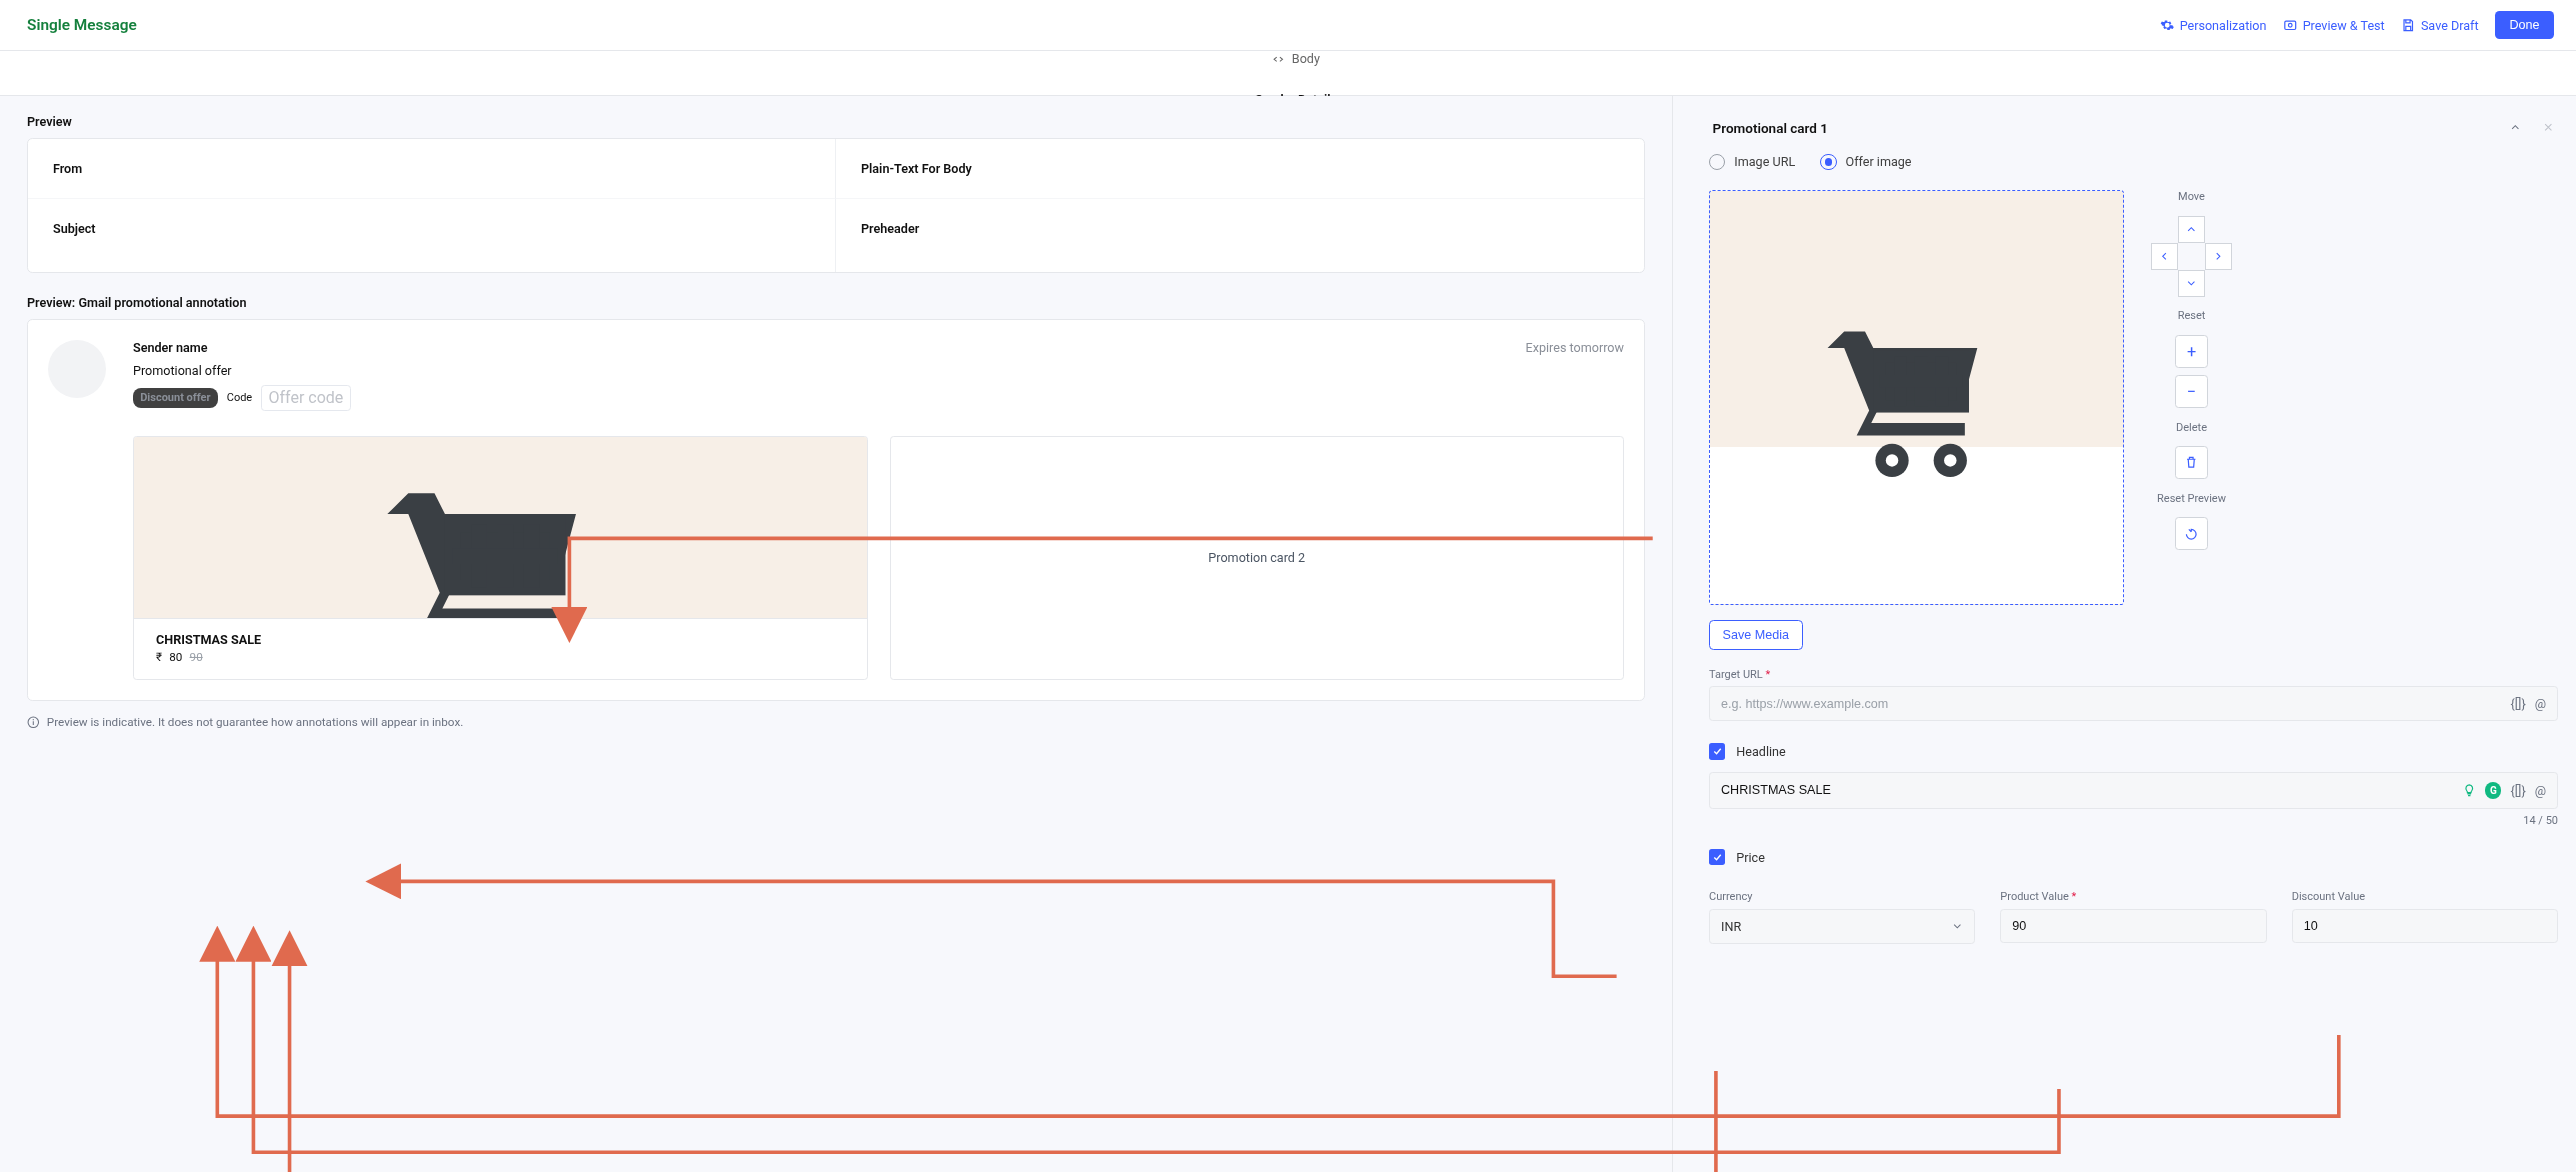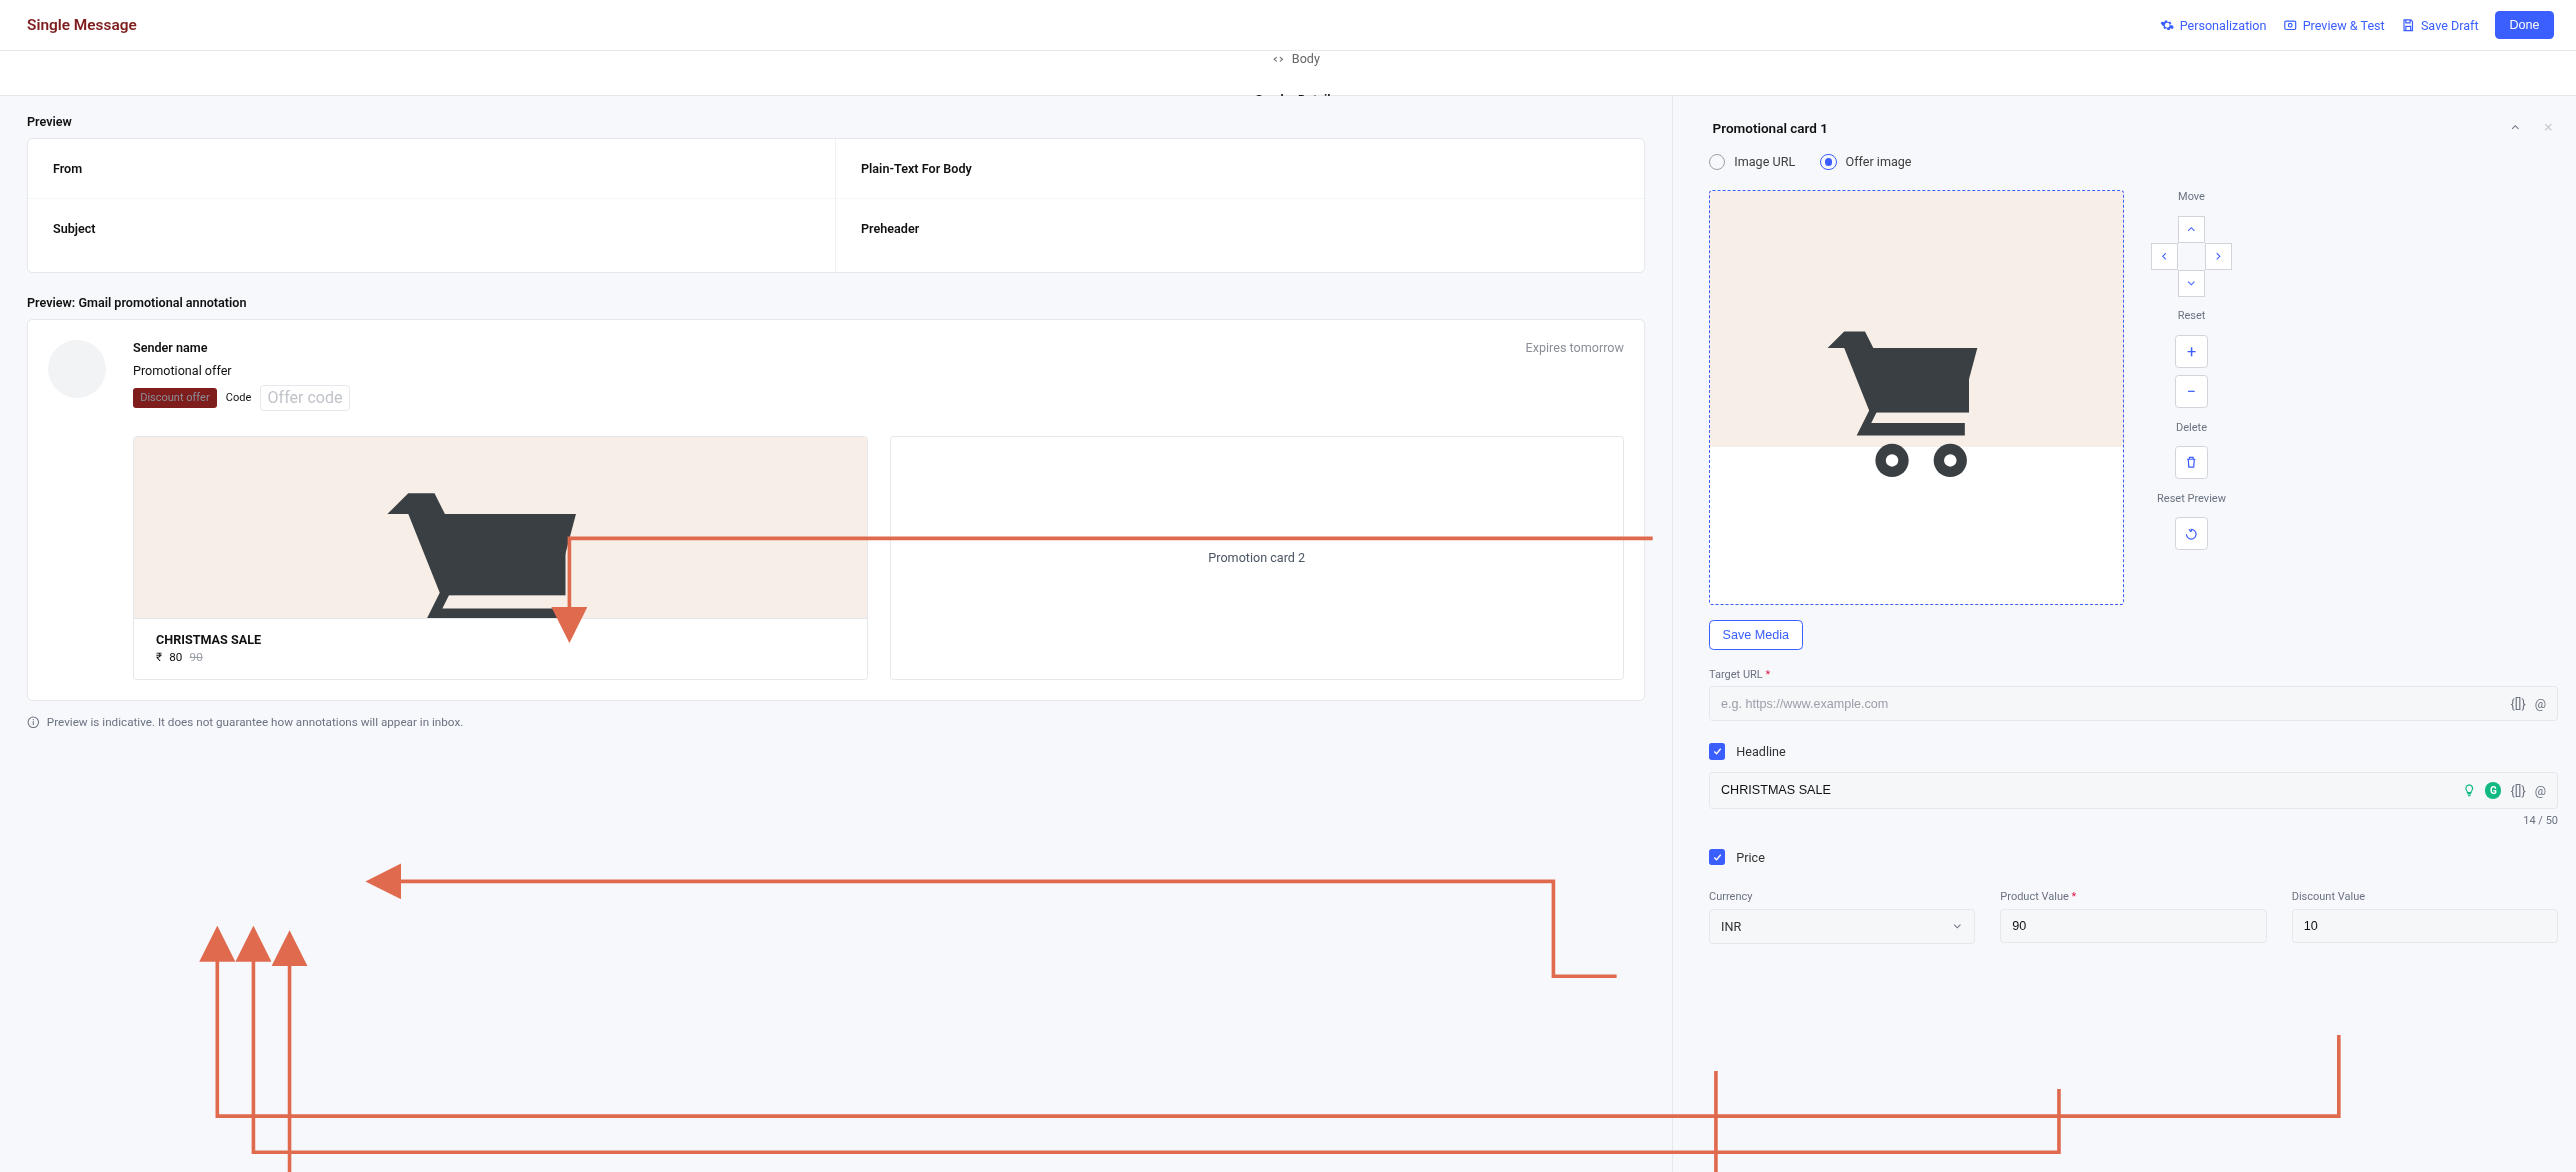--- a/index.html
+++ b/index.html
@@ -1,18 +1,18 @@
 <!DOCTYPE html>
 <html style="font-size:14.5px"><head>
 <meta charset="utf-8">
 <style>
   * { box-sizing: border-box; margin: 0; padding: 0; }
   body { font-family: -apple-system, BlinkMacSystemFont, "Segoe UI", Roboto, Helvetica, Arial, sans-serif; font-size: 12.6px; color: #333; background: #fff; }
   .topbar { display:flex; align-items:center; justify-content:space-between; padding: 11px 22px 11px 27px; border-bottom:0.9px solid #e5e7eb;}
-  .topbar-left { font-size:15.4px; font-weight:600; color:#7f1d1d;}
+  .topbar-left { font-size:15.4px; font-weight:600; color:#15803d;}
   .topbar-right { display:flex; align-items:center; gap:16.3px;}
   .top-link { display:flex; align-items:center; gap:5.4px; color:#3b5eff; font-size:12.6px; cursor:pointer;}
   .top-link svg { width:14.5px; height:14.5px; }
   .done-btn { background:#3b5eff; color:#fff; border:none; border-radius:4.5px; padding:7.2px 14.5px; font-size:12.6px; cursor:pointer;}
   .tabs-row { display:flex; align-items:center; gap:25px; padding:0 27px 0 43px; border-bottom:0.9px solid #e5e7eb; height:45px;flex-direction:column;}
   .tab { display:flex; align-items:center; gap:7.2px; height:100%; color:#666; font-size:12.6px; border-bottom:1.8px solid transparent; cursor:pointer;}
   .tab.active { color:#111; font-weight:600; border-bottom:1.8px solid #111;}
   .tab svg { width:12.6px; height:12.6px; }
   .content { display:flex; background:#f7f8fc; min-height: calc(100vh - 95px);}
   .left-col { flex:1 1 auto; padding:18px 27px 27px 27px; border-right:0.9px solid #e5e7eb;}
@@ -25,21 +25,21 @@
   .preview-cell.bb { border-bottom:0.9px solid #f5f6f8;}
   .gmail-card { background:#fff; border:0.9px solid #e5e7eb; border-radius:5.4px; padding:20px;}
   .gmail-header { display:flex; align-items:flex-start; }
   .avatar { width:58px; height:58px; border-radius:50%; background:#f2f3f5; margin-right:27px; flex:none;}
   .gmail-meta { flex:1;}
   .meta-row1 { display:flex; justify-content:space-between; align-items:center;}
   .sender-name { font-weight:600; font-size:12.6px; color:#111;}
   .expires { color:#8a8f98; font-size:12.6px;}
   .promo-offer { margin-top:7.2px; font-size:12.6px; color:#111;}
   .chips { margin-top:7.2px; display:flex; gap:9px; align-items:center;}
-  .chip-filled { background:#7f1d1d; color:#8a8f98; font-size:11px; padding:3.6px 7.2px; border-radius:3px;}
+  .chip-filled { background:#404040; color:#8a8f98; font-size:11px; padding:3.6px 7.2px; border-radius:8px;font-weight:bold;}
   .chip-text { font-size:11px; color:#111;}
   .chip-ghost { color:#c0c3c9; font-size:16px; border:0.9px solid #e5e8ee; border-radius:3.6px; padding:2.7px 6.3px;}
   .promo-cards-wrap { display:flex; gap:22px; margin-top:25px; margin-left:85px;}
   .promo-card-tile { flex:1; border:0.9px solid #e5e7eb; border-radius:3.6px; background:#fff; overflow:hidden; min-height:208px; display:flex; flex-direction:column;}
   .promo-card-tile.empty { display:flex; align-items:center; justify-content:center; color:#4b5563;}
   .cart-image { height:181px; background:linear-gradient(#f7efe7,#f7efe7); display:flex; align-items:center; justify-content:center; overflow:hidden;}
   .cart-svg-big { width:262px; height:262px; margin-top:99px;}
   .promo-card-info { padding:12.6px 22px 14.5px 22px; border-top:0.9px solid #e5e7eb;}
   .headline-text { font-weight:700; font-size:12.6px; color:#111;}
   .price-row { display:flex; gap:7.2px; align-items:center; font-size:11.7px; margin-top:3.6px;}

